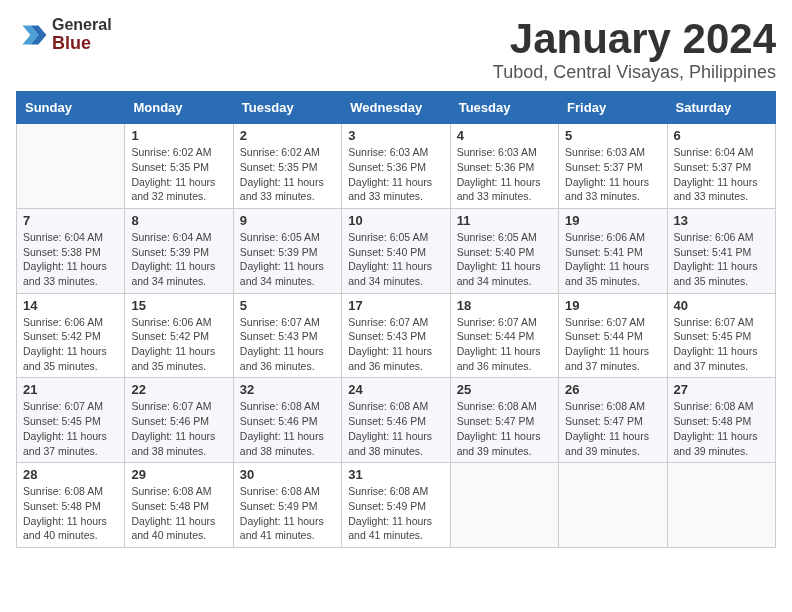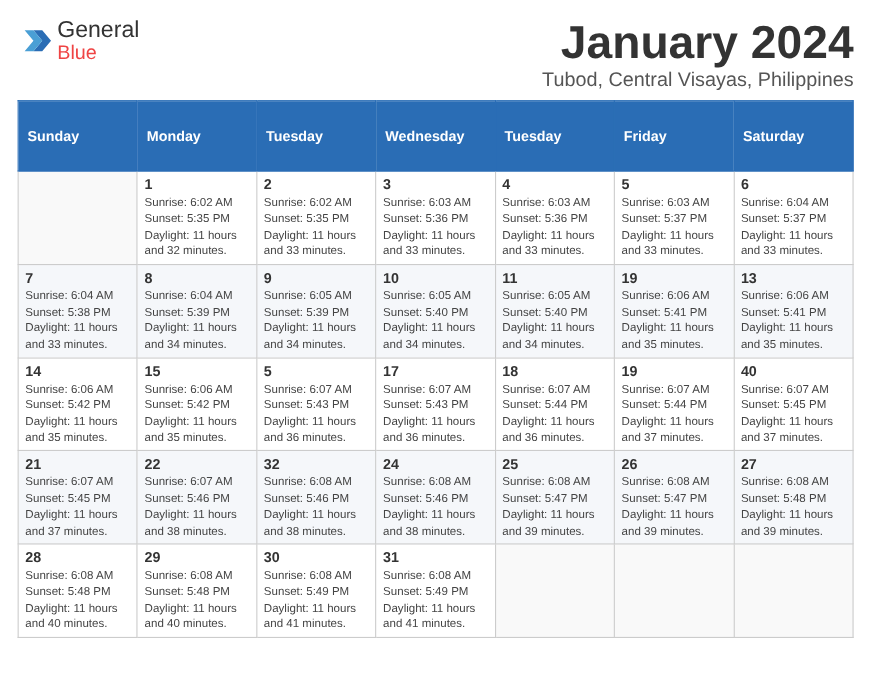--- a/index.html
+++ b/index.html
@@ -19,28 +19,28 @@
     .logo {
       display: flex;
       align-items: center;
     }
     .logo-text {
       display: flex;
       flex-direction: column;
       line-height: 1.1;
     }
     .logo-general {
-      font-size: 21px;
-      font-weight: normal;
+      font-size: 16px;
+      font-weight: bold;
       color: #333;
     }
     .logo-blue {
       font-size: 18px;
-      font-weight: normal;
-      color: #ef4444;
+      font-weight: bold;
+      color: #7f1d1d;
     }
     .logo-icon {
       width: 32px;
       height: 32px;
       margin-right: 4px;
     }
     .title-section {
       text-align: right;
     }
     .month-title {
@@ -55,21 +55,21 @@
     }
     .calendar {
       width: 100%;
       border-collapse: collapse;
       border: 1px solid #ccc;
     }
     .calendar th {
       background-color: #2a6db5;
       color: #fff;
       text-align: left;
-      padding: 24px 8px;
+      padding: 8px 8px;
       font-size: 13px;
       border: 1px solid #2a6db5;
     }
     .calendar td {
       vertical-align: top;
       padding: 4px 6px;
       border: 1px solid #ccc;
       width: calc(100% / 7);
       min-height: 80px;
       background: #fff;

